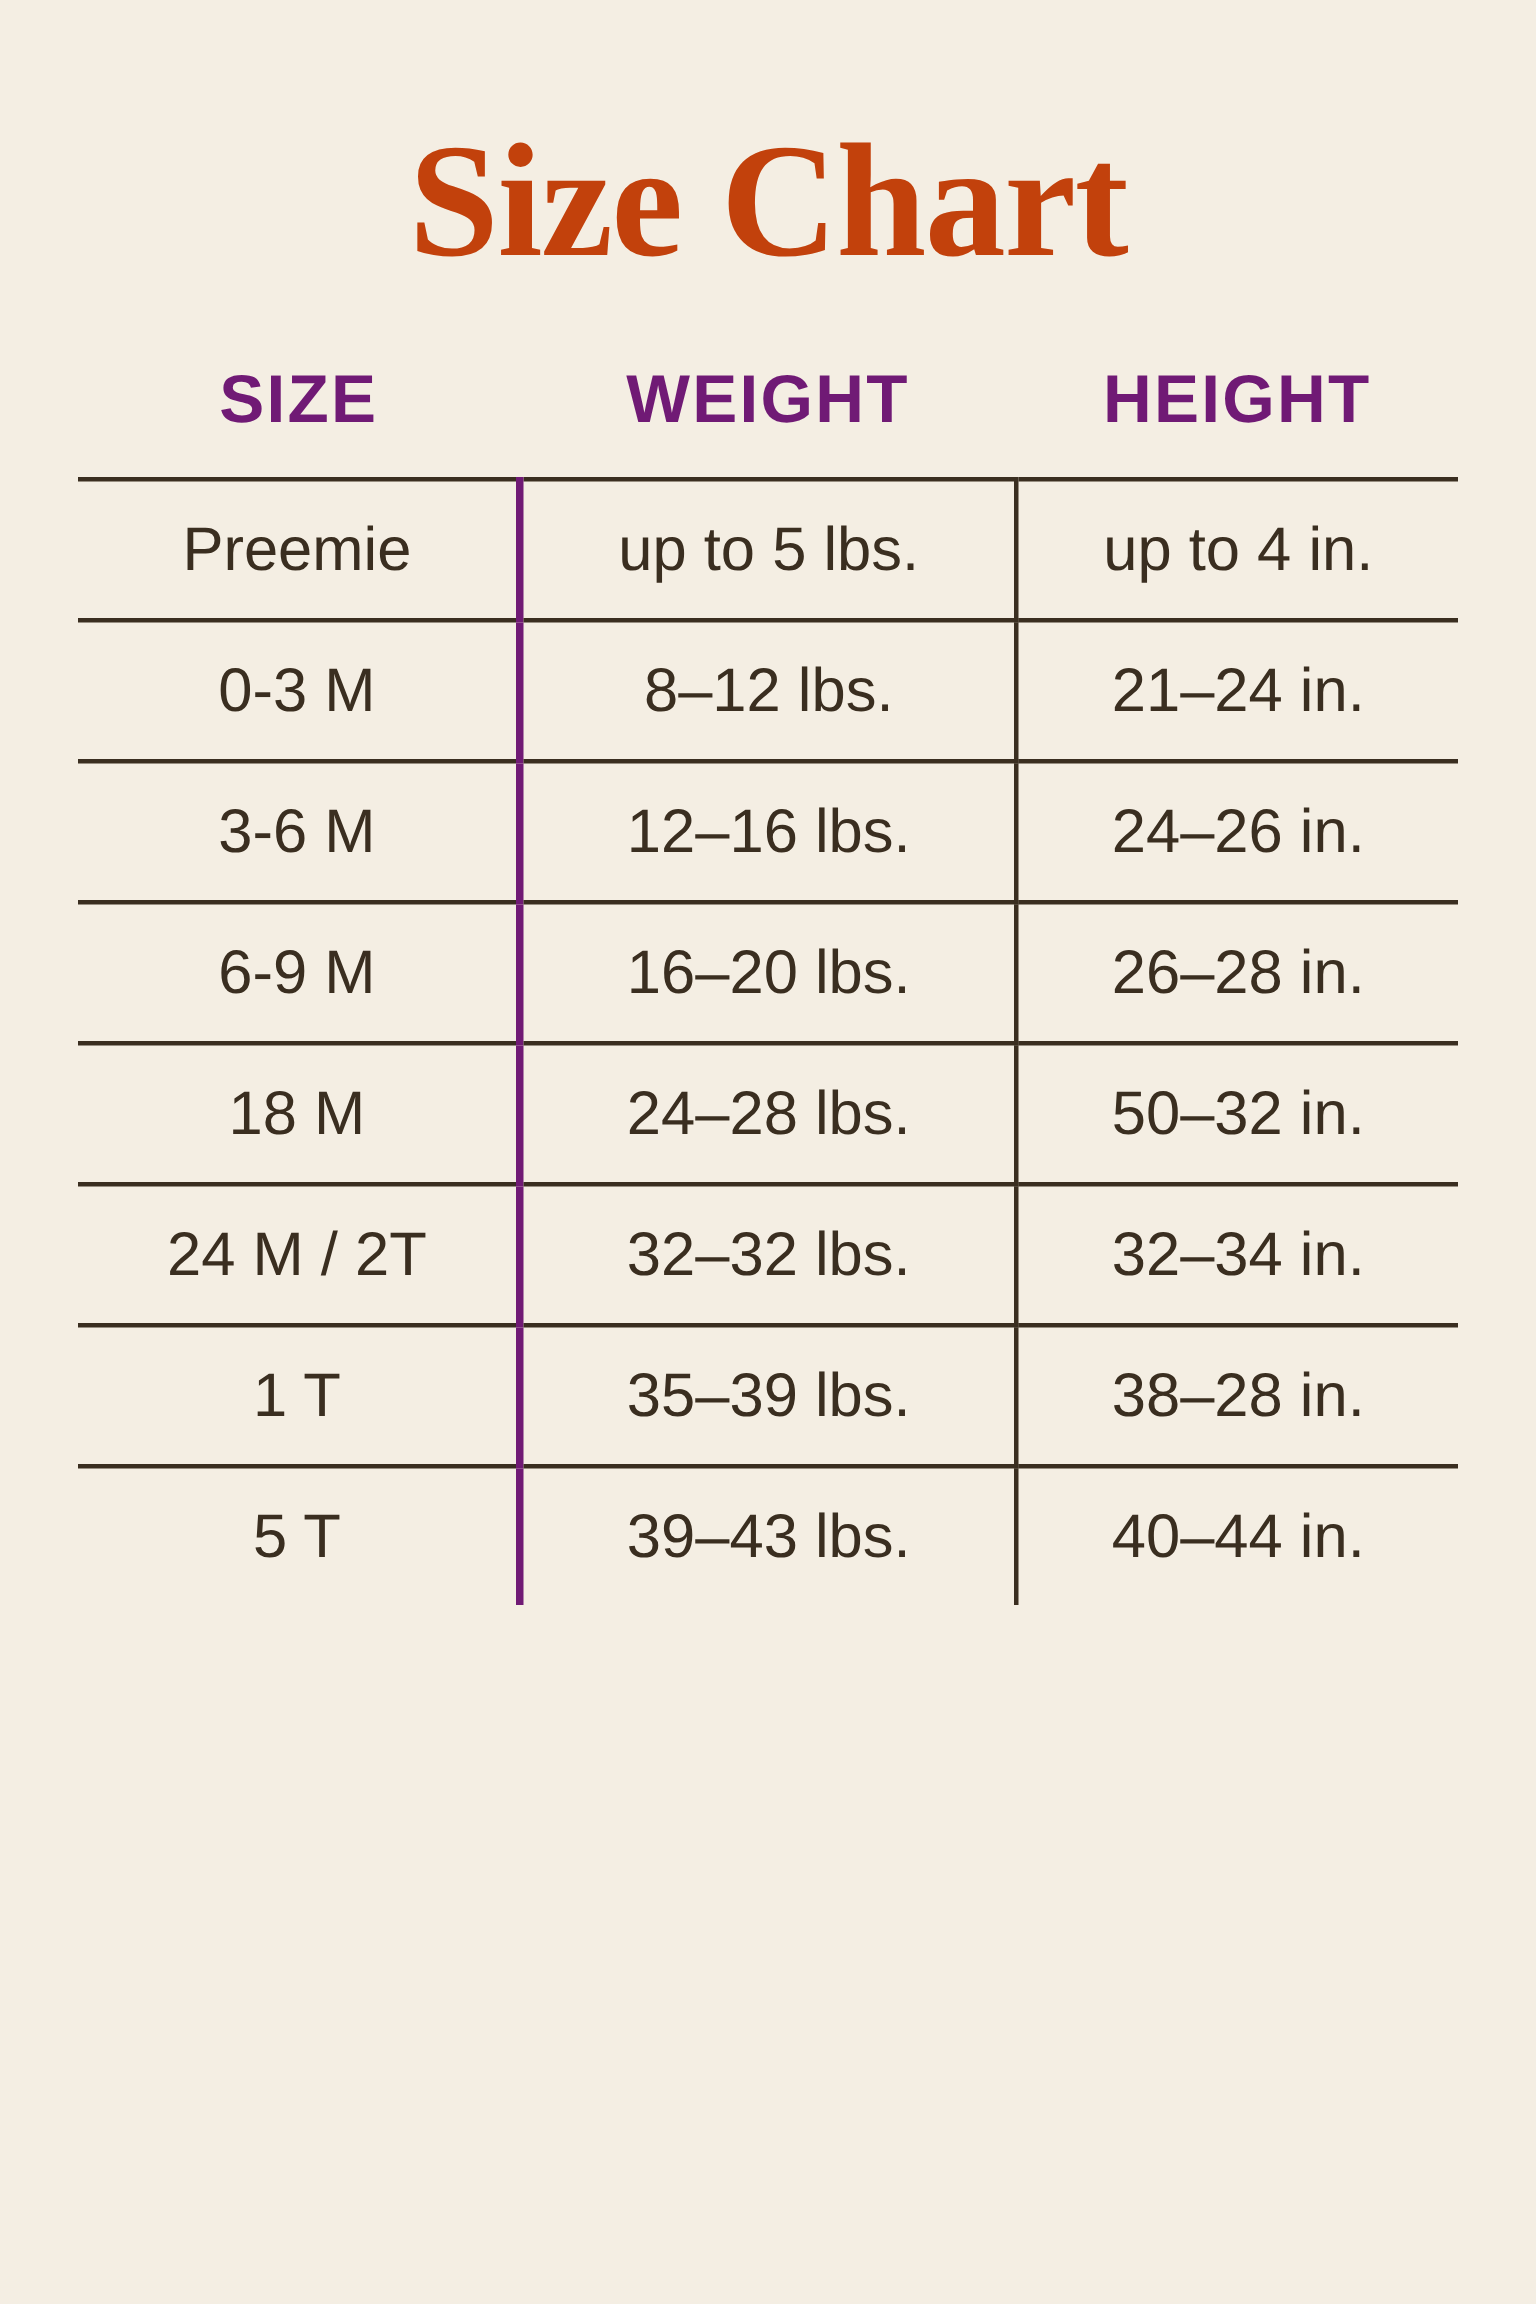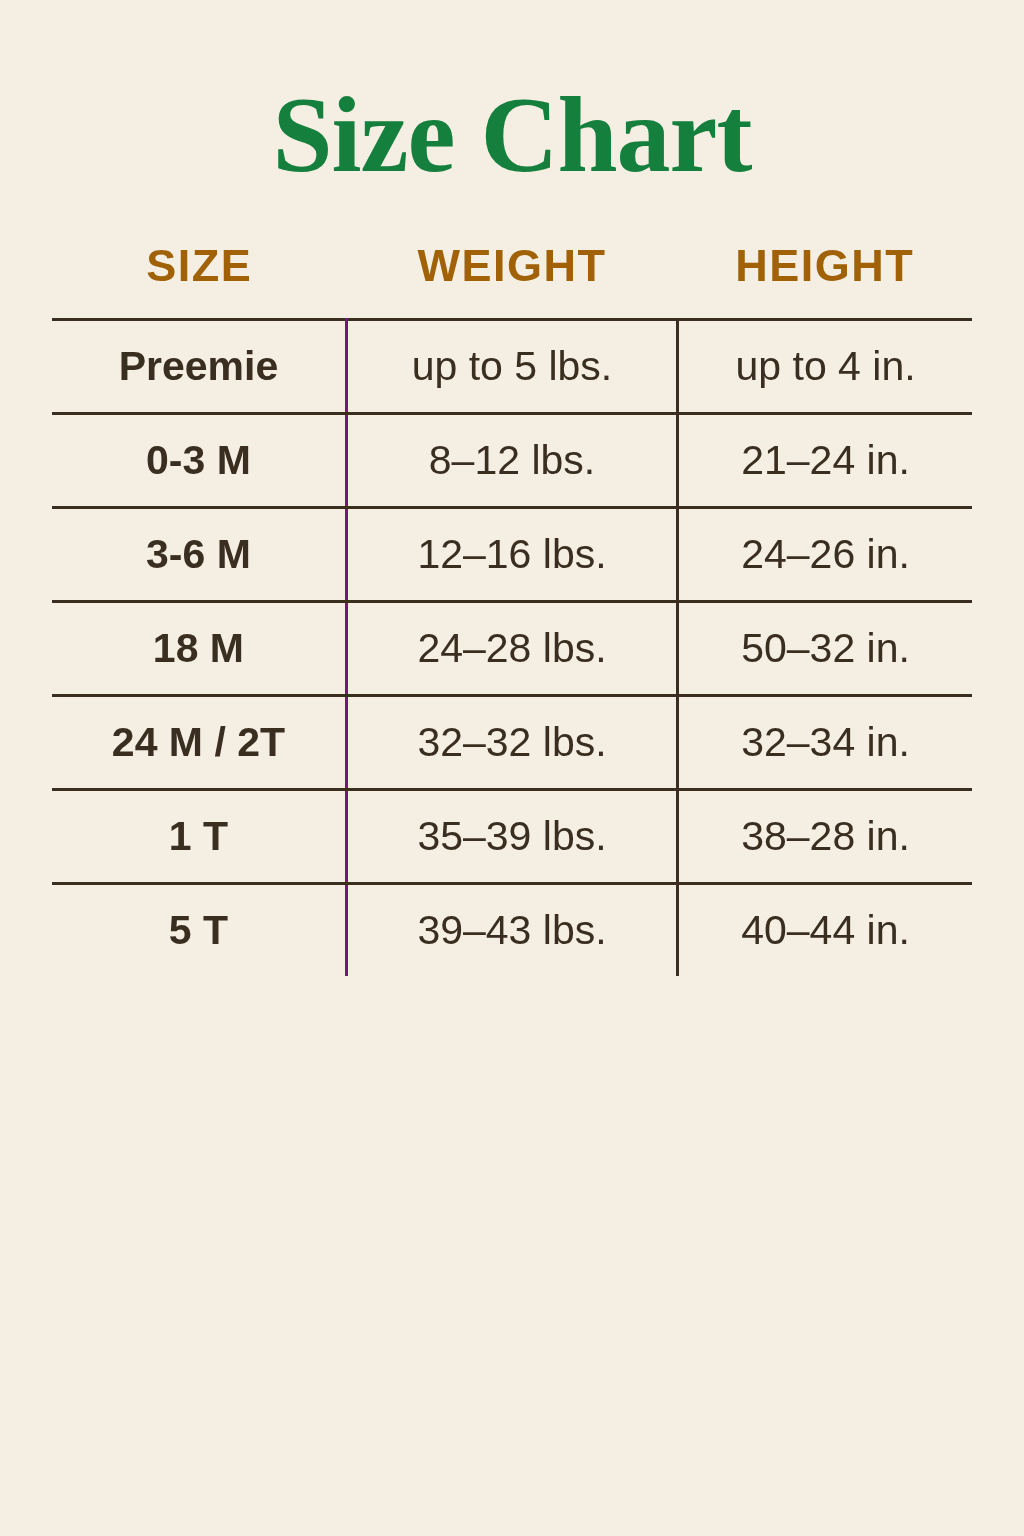--- a/index.html
+++ b/index.html
@@ -20,61 +20,60 @@
     height: 1536px;
     box-sizing: border-box;
     background: #f4eee3;
   }
   .title {
     text-align: center;
     font-family: "Liberation Serif", serif;
     font-weight: bold;
     font-size: 108px;
     letter-spacing: -1px;
-    color: #15803d;
+    color: #c2410c;
     margin: 0;
     padding-top: 78px;
     line-height: 1.05;
   }
   .table-wrap {
     margin: 0 auto;
     width: 920px;
     padding-top: 48px;
   }
   table {
     width: 100%;
     border-collapse: collapse;
     table-layout: fixed;
   }
   thead th {
     font-size: 45px;
     font-weight: bold;
     letter-spacing: 1.5px;
-    color: #a16207;
+    color: #701a75;
     padding-bottom: 26px;
     text-align: center;
     font-family: "Liberation Sans", sans-serif;
   }
   thead tr {
     border-bottom: 3px solid #3a2e20;
   }
   tbody td {
     font-size: 41px;
     text-align: center;
     padding: 22px 4px 22px 4px;
     color: #3a2e20;
     border-bottom: 3px solid #3a2e20;
     font-weight: normal;
   }
   tbody tr:last-child td {
     border-bottom: none;
   }
   tbody td.col-size {
-    border-right: 3px solid #701a75;
-    font-weight: bold;
+    border-right: 5px solid #701a75;
   }
   tbody td.col-weight {
     border-right: 3px solid #3a2e20;
   }
   thead th.col-size,
   thead th.col-weight,
   thead th.col-height {
     border: none;
   }
   col.c-size { width: 32%; }
@@ -112,20 +111,25 @@
             <td class="col-size">0-3 M</td>
             <td class="col-weight">8–12 lbs.</td>
             <td class="col-height">21–24 in.</td>
           </tr>
           <tr>
             <td class="col-size">3-6 M</td>
             <td class="col-weight">12–16 lbs.</td>
             <td class="col-height">24–26 in.</td>
           </tr>
           <tr>
+            <td class="col-size">6-9 M</td>
+            <td class="col-weight">16–20 lbs.</td>
+            <td class="col-height">26–28 in.</td>
+          </tr>
+          <tr>
             <td class="col-size">18 M</td>
             <td class="col-weight">24–28 lbs.</td>
             <td class="col-height">50–32 in.</td>
           </tr>
           <tr>
             <td class="col-size">24 M / 2T</td>
             <td class="col-weight">32–32 lbs.</td>
             <td class="col-height">32–34 in.</td>
           </tr>
           <tr>

